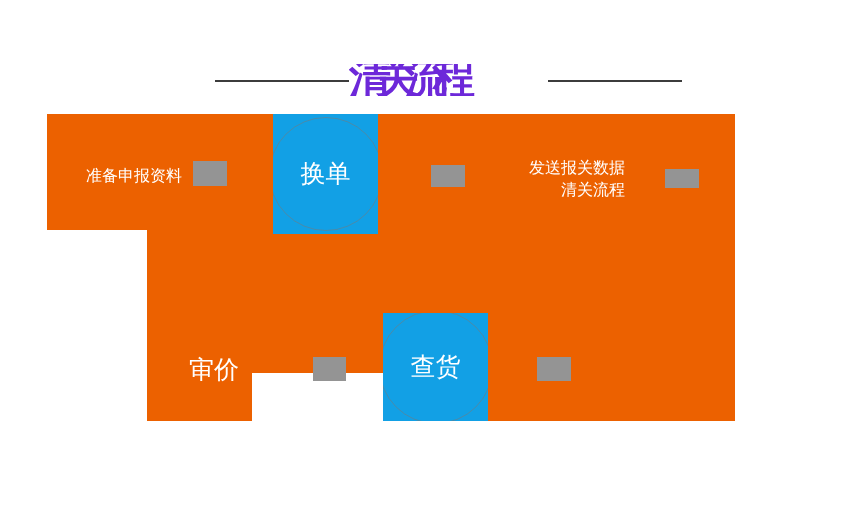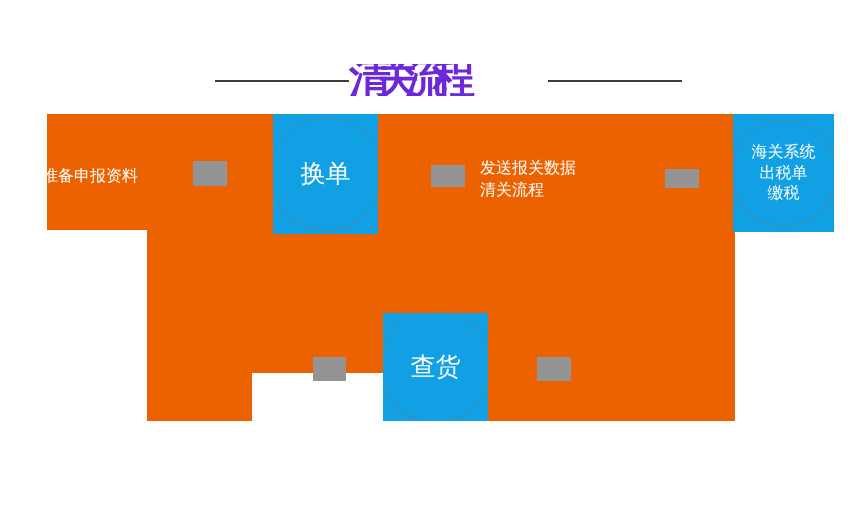--- a/index.html
+++ b/index.html
@@ -120,21 +120,21 @@
     left: 383px; top: 313px; width: 105px; height: 108px;
     font-size: 25px;
     text-align: center;
   }
   .node-chahuo .ring { width: 112px; height: 112px; }
 
   
   .olabel {
     position: absolute;
     color: #ffffff;
-    text-align: left;
+    text-align: right;
     line-height: 1.35;
     white-space: pre-line;
   }
   .lbl-zhunbei { left: 42px;  top: 165px; width: 140px; font-size: 16px; }
   .lbl-fasong  { left: 480px; top: 157px; width: 145px; font-size: 16px; }
   .lbl-shenjia { left: 165px; top: 353px; width: 74px;  font-size: 25px; }
   .lbl-fangxing{ left: 633px; top: 353px; width: 74px;  font-size: 25px; }
 
   
   .ph {
@@ -174,27 +174,22 @@
     <span class="blue-label">换单</span>
   </div>
 
   <div class="ph ph-2"></div>
 
   <div class="olabel lbl-fasong">发送报关数据
 清关流程</div>
 
   <div class="ph ph-3"></div>
 
-  <div class="blue node-haiguan">
-    <span class="ring"></span>
-    <span class="blue-label">海关系统
-出税单
-缴税</span>
-  </div>
 
+  <div class="olabel lbl-shenjia">审价</div>
 
   <div class="ph ph-4"></div>
 
   <div class="blue node-chahuo">
     <span class="ring"></span>
     <span class="blue-label">查货</span>
   </div>
 
   <div class="ph ph-5"></div>
 

